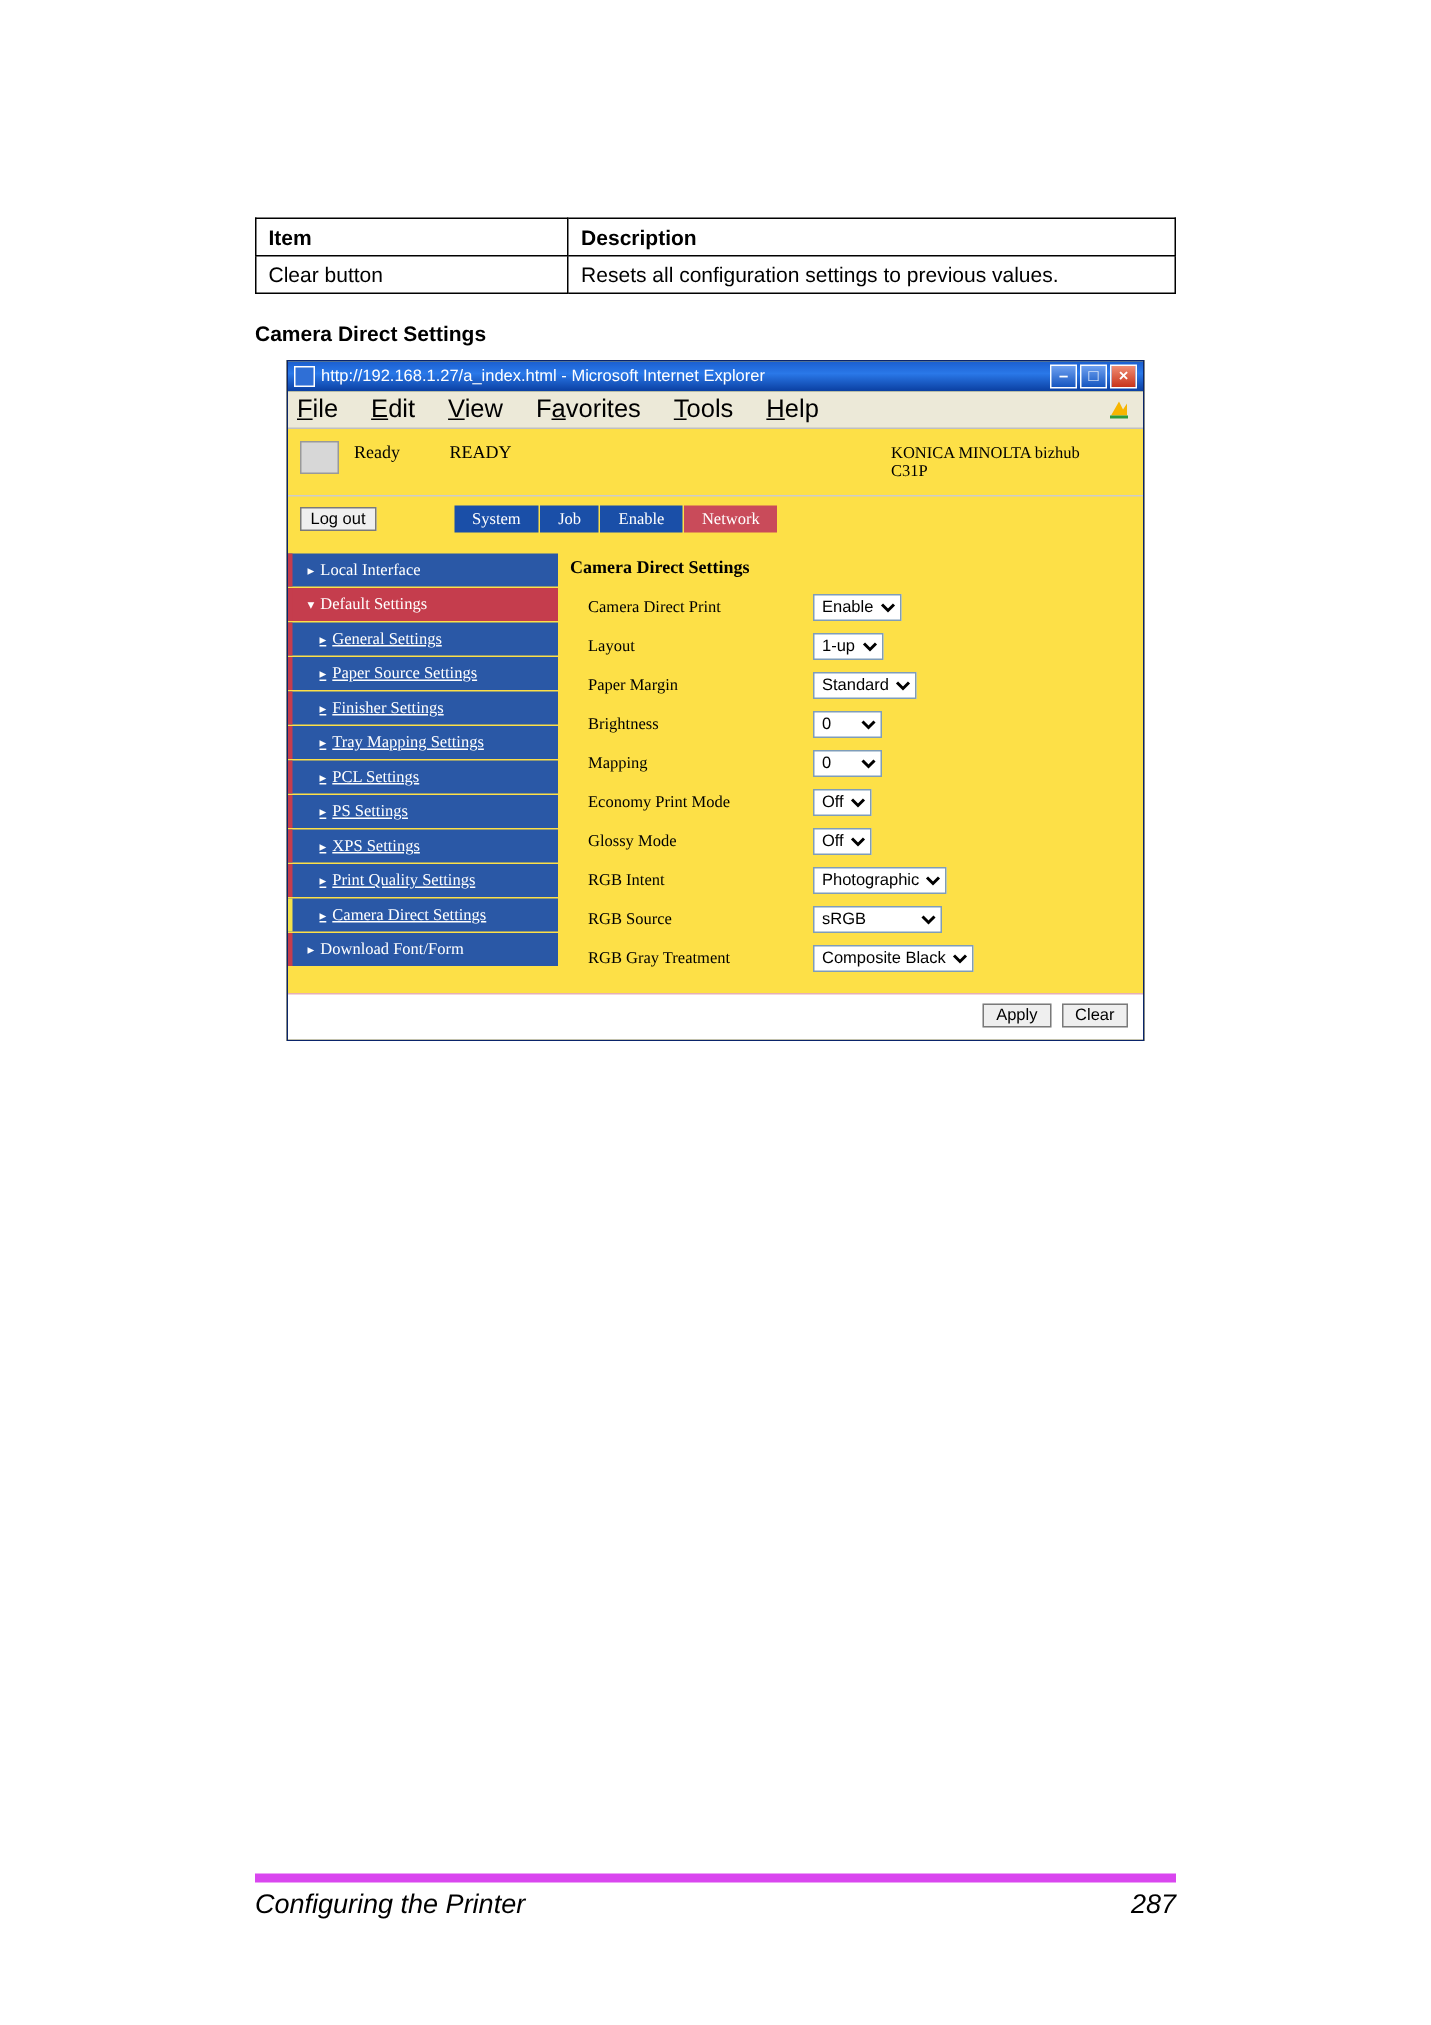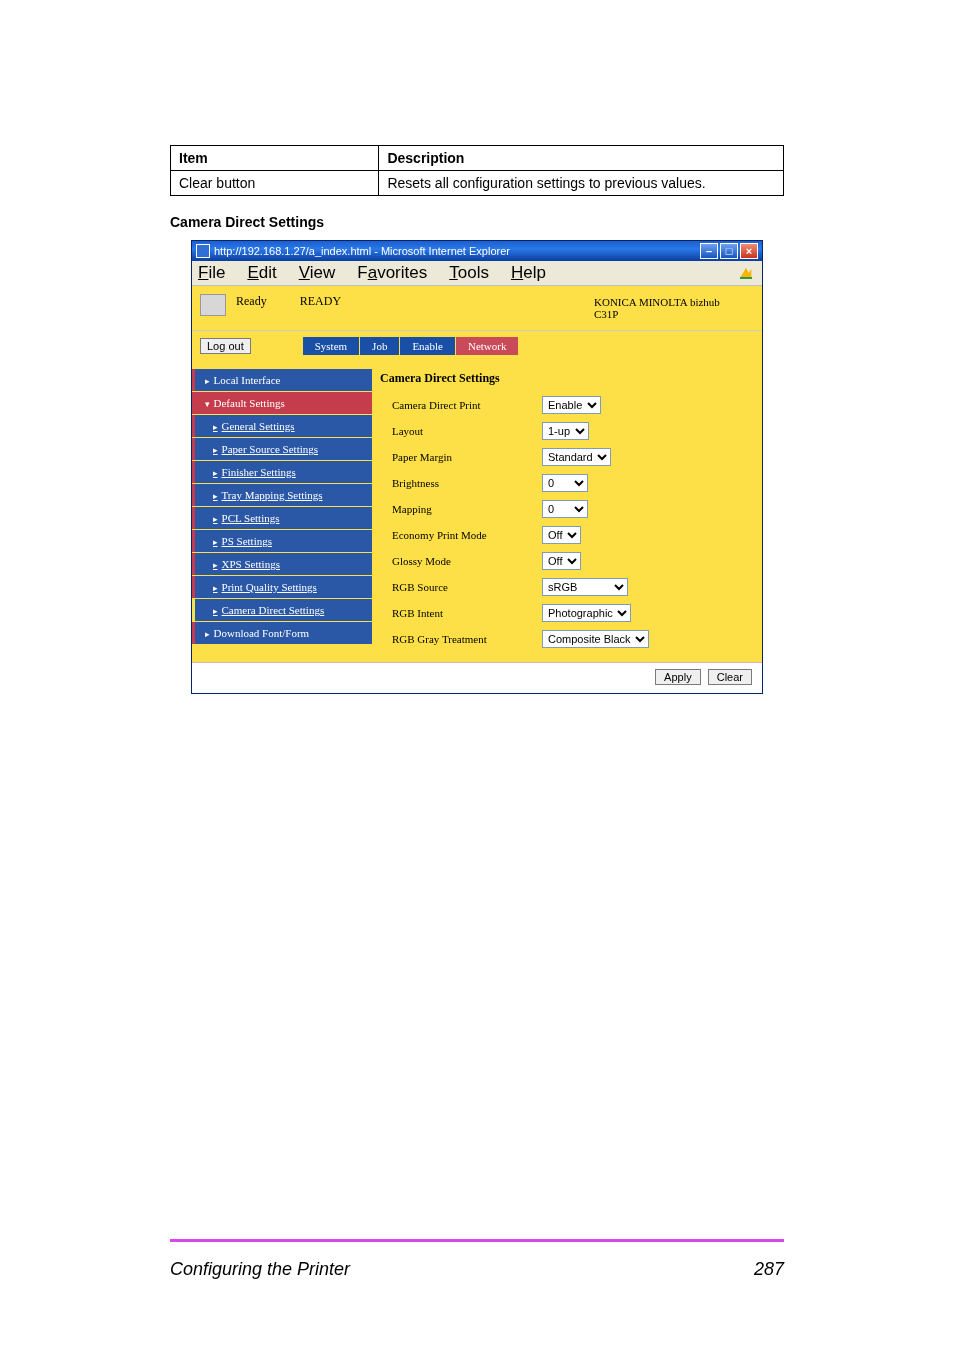--- a/index.html
+++ b/index.html
@@ -158,22 +158,22 @@
     font-size:11px; padding:1px 8px; background:#efefef; border:1px solid #7a7a7a; margin-left:4px;
     font-family: Arial;
   }
 
   
   .page-footer {
     position:absolute;
     bottom:70px;
     left:170px;
     right:170px;
-    border-top:3px solid #d946ef;
-    padding-top:17px;
+    border-top:6px solid #d946ef;
+    padding-top:4px;
     display:flex;
     justify-content:space-between;
     font-style: italic;
     font-family: Arial;
     font-size:18px;
   }
   .page-footer .pg { font-style: italic; }
 </style>
 </head>
 <body>
@@ -296,27 +296,27 @@
             <div class="form-label">Economy Print Mode</div>
           <div class="form-ctrl"><select><option>Off</option></select></div>
           </div>
 
         <div class="form-row">
             <div class="form-label">Glossy Mode</div>
           <div class="form-ctrl"><select><option>Off</option></select></div>
           </div>
 
         <div class="form-row">
+            <div class="form-label">RGB Intent</div>
+          <div class="form-ctrl"><select><option>Photographic</option></select></div>
+          </div>
+
+        <div class="form-row">
             <div class="form-label">RGB Source</div>
           <div class="form-ctrl"><select style="width:86px"><option>sRGB</option></select></div>
-          </div>
-
-        <div class="form-row">
-            <div class="form-label">RGB Intent</div>
-          <div class="form-ctrl"><select><option>Photographic</option></select></div>
           </div>
 
         <div class="form-row">
             <div class="form-label">RGB Gray Treatment</div>
           <div class="form-ctrl"><select><option>Composite Black</option></select></div>
           </div>
 
       </div>
     </div>
 

